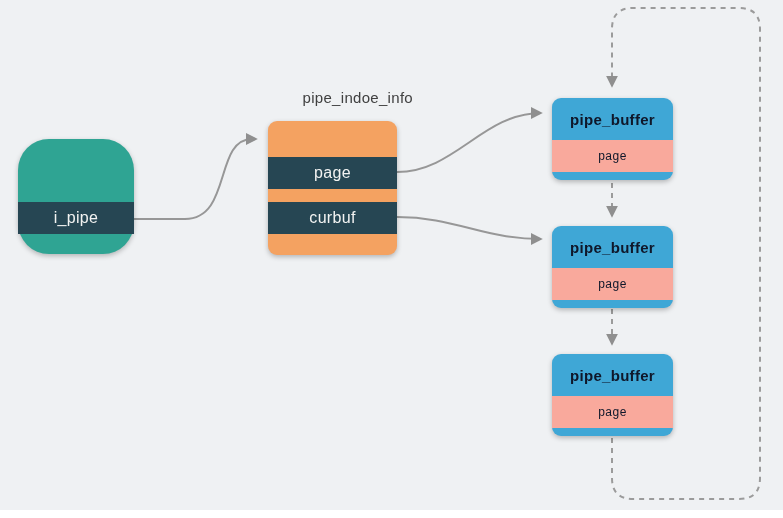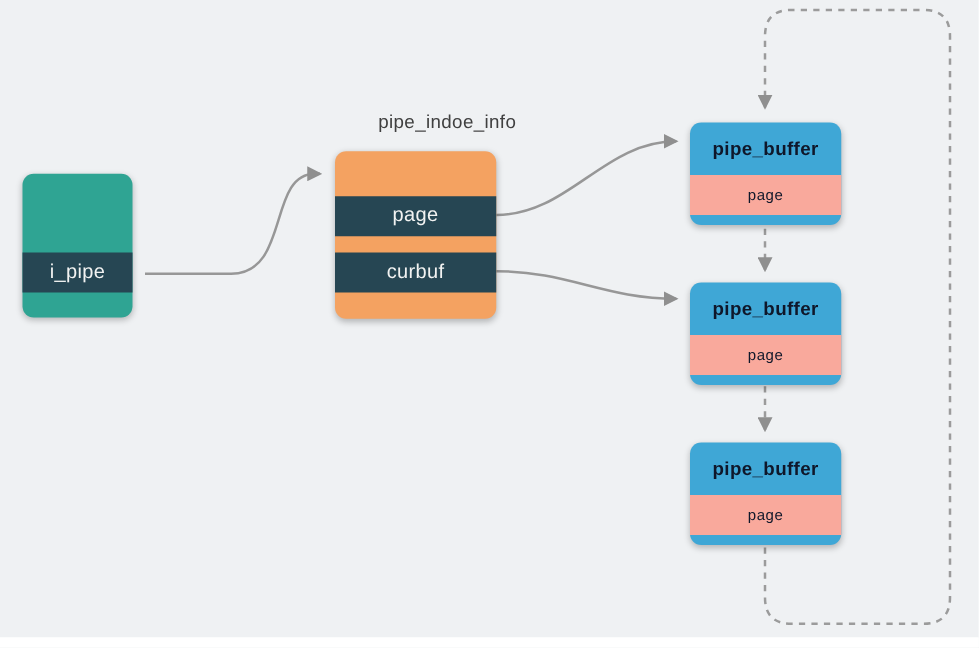--- a/index.html
+++ b/index.html
@@ -22,21 +22,21 @@
 
   .node-label{
     position:absolute;text-align:right;
     color:#404040;font-size:15px;letter-spacing:.3px;
     font-weight:500;
   }
   .node{
     position:absolute;border-radius:9px;
     box-shadow:0 2px 5px rgba(0,0,0,.25);
   }
-  .node-inode{left:18px;top:139px;width:88px;height:115px;background:#2fa493;}
+  .node-inode{left:18px;top:139px;width:116px;height:115px;background:#2fa493;border-radius:31px;}
   .node-info{left:268px;top:121px;width:129px;height:134px;background:#f4a261;}
   .node-buffer{left:552px;width:121px;height:82px;background:#3fa7d6;}
   .node-buffer.b1{top:98px;}
   .node-buffer.b2{top:226px;}
   .node-buffer.b3{top:354px;}
 
   .band{
     position:absolute;left:0;width:100%;height:32px;
     display:flex;align-items:center;justify-content:center;
     background:#264653;color:#f2f3f2;font-size:16px;letter-spacing:.3px;

